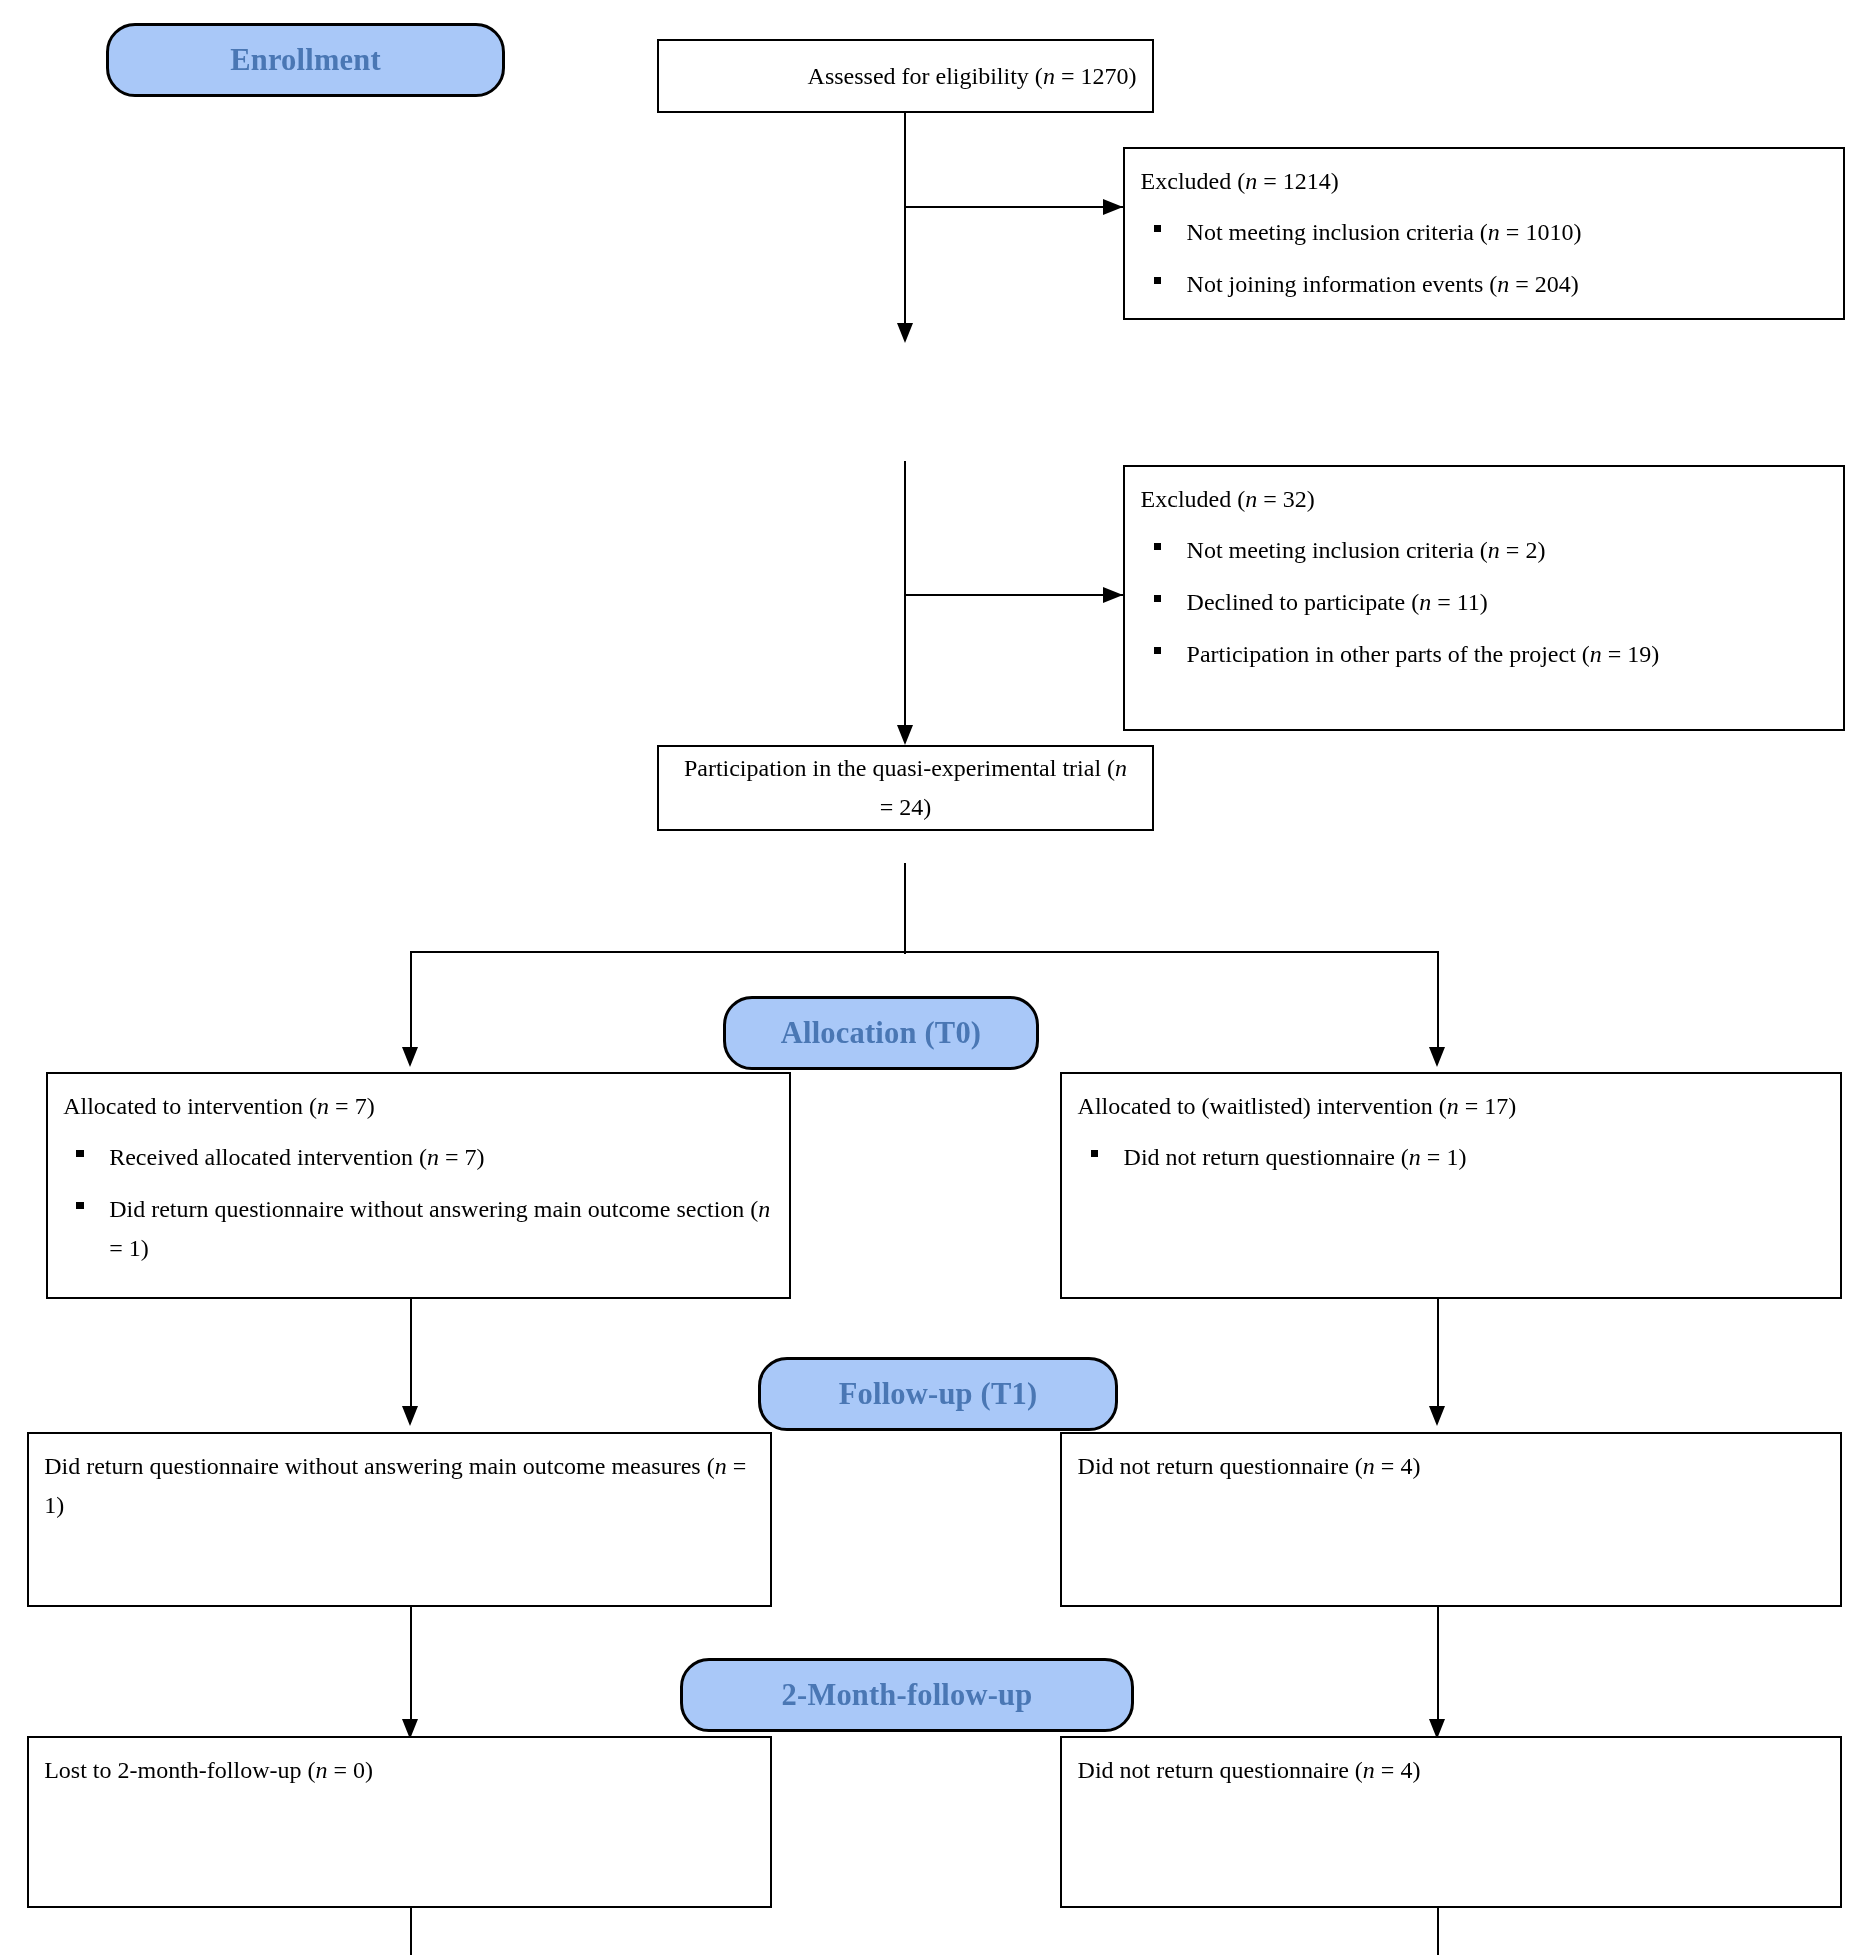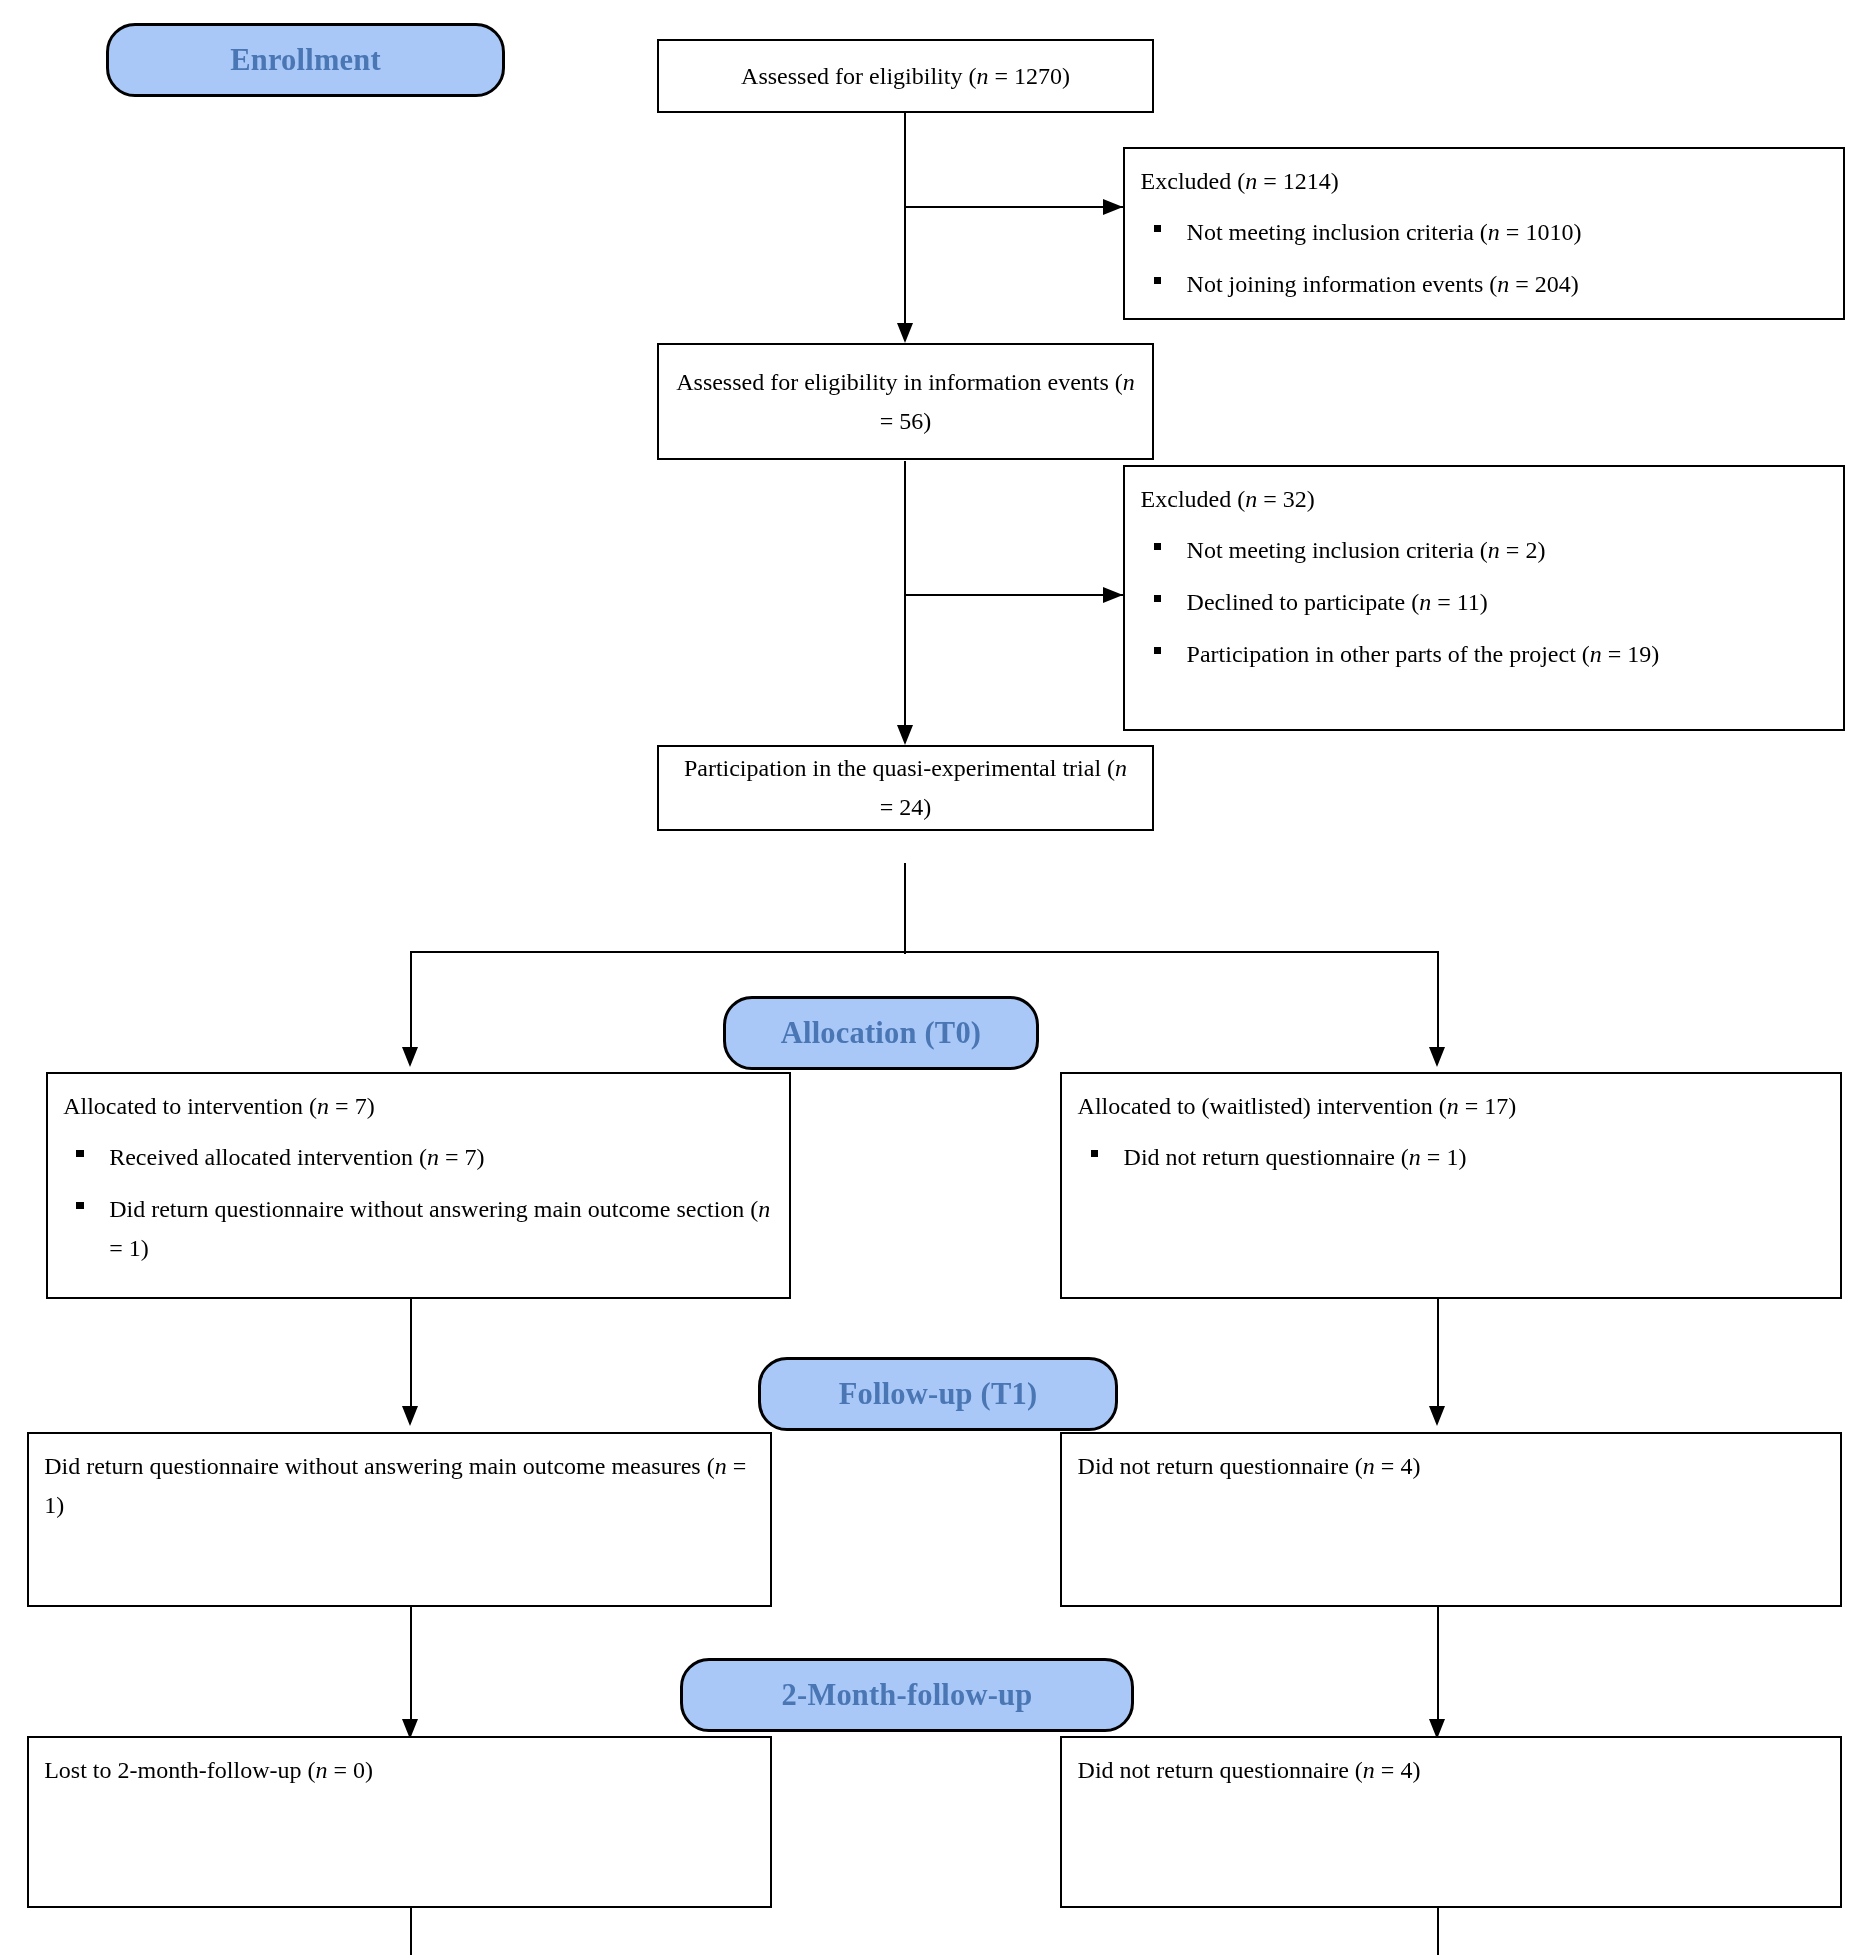--- a/index.html
+++ b/index.html
@@ -85,41 +85,38 @@
 </style>
 </head>
 <body>
 
 <div id="stage">
 
   <div class="stage-label" style="left:106px; top:23px; width:399px; height:74px;">
     <span>Enrollment</span>
   </div>
 
-  <div class="fbox center" style="left:657px; top:39px; width:497px; height:74px; display:flex; align-items:center; justify-content:center;">
+  <div class="fbox center" style="left:657px; top:39px; width:497px; height:74px; display:flex; align-items:center; justify-content:flex-end;">
     <span>Assessed for eligibility (<i>n</i> = 1270)</span>
   </div>
 
   <div class="vline" style="left:904px; top:113px; width:2.3px; height:216px;"></div>
   <div class="arrow-down" style="left:897px; top:323px;"></div>
 
   <div class="hline" style="left:904px; top:206px; width:219px; height:2.3px;"></div>
   <div class="arrow-right" style="left:1103px; top:199px;"></div>
 
   <div class="fbox" style="left:1123px; top:139px; width:722px; height:173px;margin-top:8px;">
     <div class="para">Excluded (<i>n</i> = 1214)</div>
     <ul class="blist">
       <li><span class="bsq"></span><span>Not meeting inclusion criteria (<i>n</i> = 1010)</span></li>
       <li><span class="bsq"></span><span>Not joining information events (<i>n</i> = 204)</span></li>
     </ul>
   </div>
 
-  <div class="fbox center" style="left:657px; top:343px; width:497px; height:117px; display:flex; align-items:center; justify-content:center;">
-    <span>Assessed for eligibility in information events (<i>n</i> = 56)</span>
-  </div>
 
   <div class="vline" style="left:904px; top:461px; width:2.3px; height:271px;"></div>
   <div class="arrow-down" style="left:897px; top:725px;"></div>
 
   <div class="hline" style="left:904px; top:594px; width:219px; height:2.3px;"></div>
   <div class="arrow-right" style="left:1103px; top:587px;"></div>
 
   <div class="fbox" style="left:1123px; top:465px; width:722px; height:266px;">
     <div class="para">Excluded (<i>n</i> = 32)</div>
     <ul class="blist">

